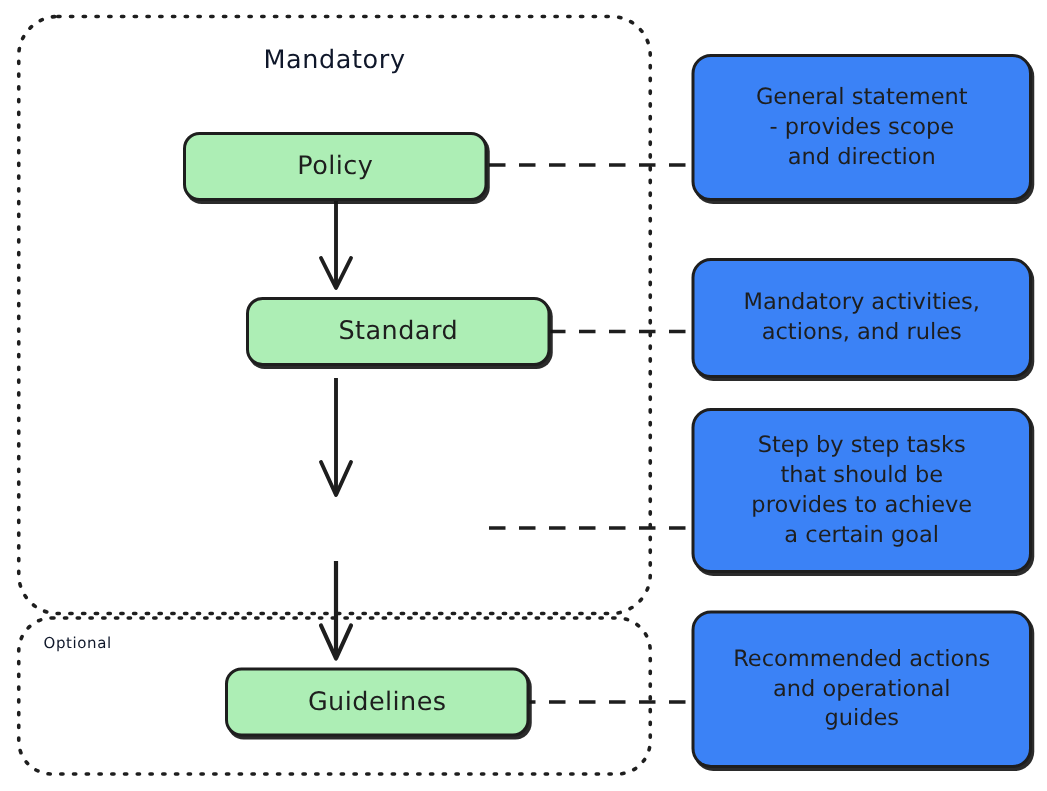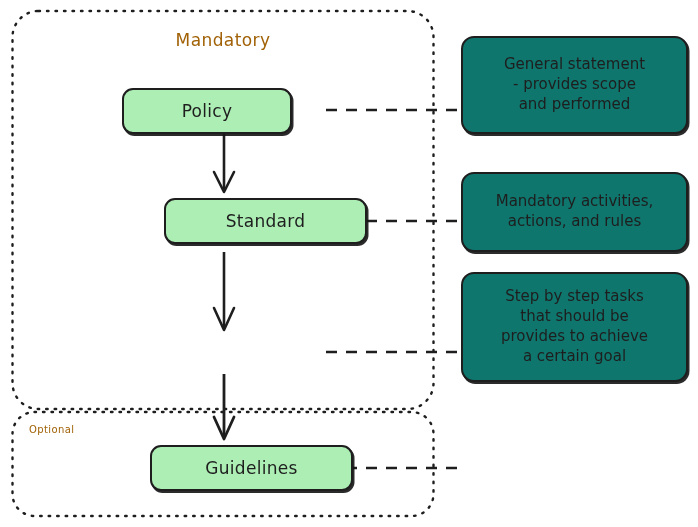--- a/index.html
+++ b/index.html
@@ -21,21 +21,21 @@
     position: absolute;
     left: 0;
     top: 0;
     width: 698px;
     height: 527px;
   }
 
   
   .group-label {
     position: absolute;
-    color: #a16207;
+    color: #0f172a;
     font-family: "DejaVu Sans", sans-serif;
     white-space: nowrap;
     letter-spacing: 0.4px;
   }
   #label-mandatory {
     left: 0;
     top: 30px;
     width: 446px;
     text-align: center;
     font-size: 17px;
@@ -65,21 +65,21 @@
   .node-label {
     pointer-events: none;
   }
 
   
   .note {
     position: absolute;
     box-sizing: border-box;
     border: 2.2px solid #1e1e1e;
     border-radius: 13px;
-    background: #0f766e;
+    background: #3b82f6;
     display: flex;
     flex-direction: column;
     align-items: center;
     justify-content: center;
     text-align: center;
     color: #1e1e1e;
     font-family: "DejaVu Sans", sans-serif;
     font-size: 15px;
     line-height: 1.32;
     padding: 4px 8px;
@@ -118,45 +118,50 @@
 
     <line x1="326" y1="110" x2="461" y2="110" stroke="#1e1e1e" stroke-width="2.4" stroke-dasharray="11 9"></line>
     <line x1="326" y1="221" x2="461" y2="221" stroke="#1e1e1e" stroke-width="2.4" stroke-dasharray="11 9"></line>
     <line x1="326" y1="352" x2="461" y2="352" stroke="#1e1e1e" stroke-width="2.4" stroke-dasharray="11 9"></line>
     <line x1="326" y1="468" x2="461" y2="468" stroke="#1e1e1e" stroke-width="2.4" stroke-dasharray="11 9"></line>
   </svg>
 
   <div class="group-label" id="label-mandatory">Mandatory</div>
   <div class="group-label" id="label-optional">Optional</div>
 
-  <div class="node" style="left:122px; top:88px; width:170px; height:46px;">
+  <div class="node" style="left:122px; top:88px; width:203px; height:46px;">
     <span class="node-label">Policy</span>
   </div>
 
   <div class="node" style="left:122px; top:198px; width:203px; height:46px;margin-left:42px;">
     <span class="node-label">Standard</span>
   </div>
 
 
   <div class="node" style="left:122px; top:445px; width:203px; height:46px;margin-left:28px;">
     <span class="node-label">Guidelines</span>
   </div>
 
   <div class="note" style="left:461px; top:36px; width:227px; height:98px;">
     <span class="note-line">General statement</span>
     <span class="note-line">- provides scope</span>
-    <span class="note-line">and performed</span>
+    <span class="note-line">and direction</span>
   </div>
 
   <div class="note" style="left:461px; top:172px; width:227px; height:80px;">
     <span class="note-line">Mandatory activities,</span>
     <span class="note-line">actions, and rules</span>
   </div>
 
   <div class="note" style="left:461px; top:272px; width:227px; height:110px;">
     <span class="note-line">Step by step tasks</span>
     <span class="note-line">that should be</span>
     <span class="note-line">provides to achieve</span>
     <span class="note-line">a certain goal</span>
   </div>
 
+  <div class="note" style="left:461px; top:407px; width:227px; height:105px;">
+    <span class="note-line">Recommended actions</span>
+    <span class="note-line">and operational</span>
+    <span class="note-line">guides</span>
+  </div>
 
 </div>
 
 </body></html>

